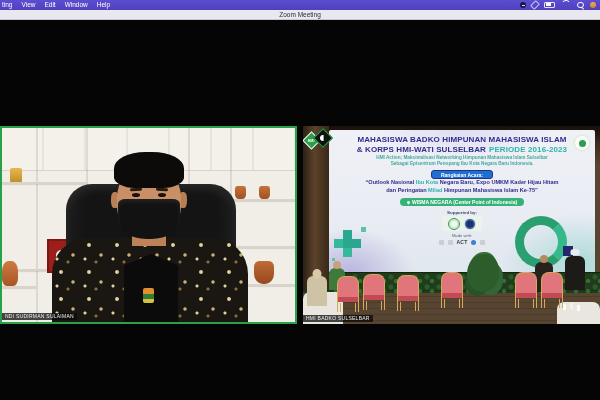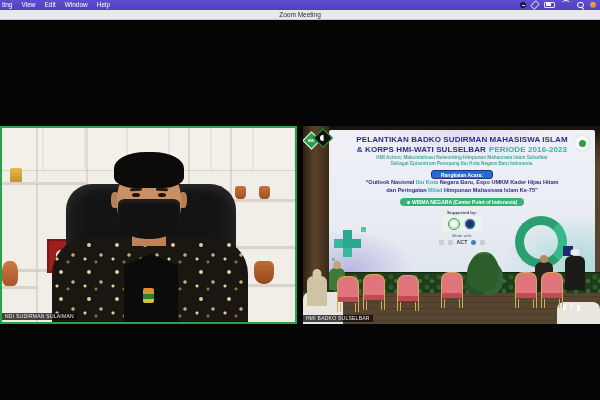--- a/index.html
+++ b/index.html
@@ -169,21 +169,21 @@
     <div class="hall"></div>
 
     <div class="banner">
       <div class="deco-plus"></div>
       <div class="deco-g"></div>
       <div class="deco-g-sq"></div>
       <div class="deco-topright">
           <i></i>
         </div>
       <div class="bstack">
-        <div class="b-title">PELANTIKAN BADKO SUDIRMAN MAHASISWA ISLAM</div>
+        <div class="b-title">MAHASISWA BADKO HIMPUNAN MAHASISWA ISLAM</div>
         <div class="b-title"><span>&amp; KORPS HMI-WATI SULSELBAR</span><span class="b-period">PERIODE 2016-2023</span></div>
         <div class="b-sub">HMI Action; Maksimalisasi Networking Himpunan Mahasiswa Islam Sulselbar</div>
         <div class="b-sub">Sebagai Episentrum Penopang Ibu Kota Negara Baru Indonesia.</div>
         <div class="pill-blue">Rangkaian Acara:</div>
         <div class="b-quote"><span>“Outlook Nasional </span><span class="tealw">Ibu Kota</span><span> Negara Baru, Expo UMKM Kader Hijau Hitam</span></div>
         <div class="b-quote"><span>dan Peringatan </span><span class="tealw">Milad</span><span> Himpunan Mahasiswa Islam Ke-75”</span></div>
         <div class="pill-green">
             <span class="pin-dot"></span>
             <span>WISMA NEGARA (Center Point of Indonesia)</span>
           </div>

